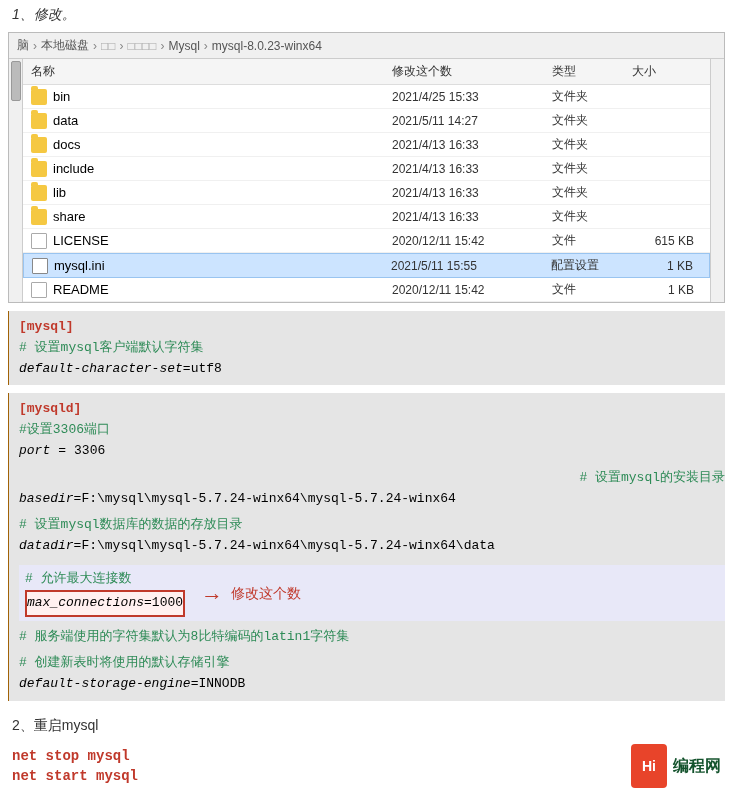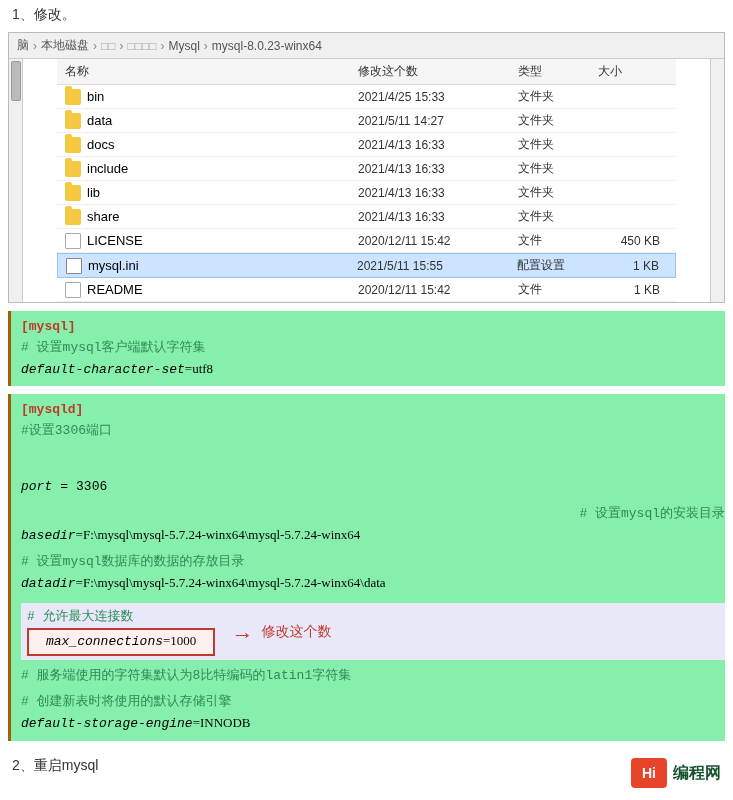--- a/index.html
+++ b/index.html
@@ -9,20 +9,21 @@
       background: #fff;
       color: #000;
       width: 733px;
       min-height: 800px;
     }
 
     .top-text {
       padding: 6px 12px 4px 12px;
       font-size: 14px;
       color: #333;
+      font-style: italic;
     }
 
     .explorer-breadcrumb {
       background: #f0f0f0;
       border-bottom: 1px solid #ccc;
       padding: 4px 8px;
       font-size: 12px;
       color: #555;
       display: flex;
       align-items: center;
@@ -109,71 +110,70 @@
 
     
     .code-section {
       margin: 8px 8px;
       font-family: 'Courier New', Consolas, monospace;
       font-size: 13px;
       line-height: 1.6;
     }
 
     .section-block {
-      border-left: 3px solid #a16207;
+      border-left: 1px solid #a16207;
       padding: 6px 0 6px 10px;
       margin-bottom: 8px;
-      background: #86efac;
+      background: #e5e5e5;
     }
 
     .section-header {
       color: #c0392b;
       font-weight: bold;
       font-size: 13px;
     }
 
     .comment {
       color: #2e8b57;
     }
 
     .key-italic {
       color: #000;
       font-style: italic;
     }
 
     .value-normal {
       color: #000;
-      font-family: Liberation Serif, serif;
     }
 
     
     .highlight-box {
       display: inline-block;
       border: 2px solid #c0392b;
-      padding: 1px 17px;
+      padding: 1px 0;
       background: #fff0f0;
       position: relative;
     }
 
     .annotation-text {
       color: #c0392b;
       font-family: 'Microsoft YaHei', Arial, sans-serif;
       font-size: 14px;
       font-weight: normal;
     }
 
     
     .bottom-section {
       padding: 8px 12px;
     }
 
     .step-label {
       font-size: 14px;
       color: #333;
-      margin-bottom: 24px;
+      margin-bottom: 13px;
     }
 
     .cmd-line {
       color: #c0392b;
       font-family: 'Courier New', Consolas, monospace;
       font-size: 14px;
       font-weight: bold;
       margin-bottom: 4px;
     }
 
@@ -200,21 +200,20 @@
       background: #bbb;
       border: 1px solid #999;
       border-radius: 2px;
       margin: 2px auto;
     }
 
     .port-line {
       display: flex;
       align-items: center;
       gap: 8px;
-      margin-top: 35px;
     }
 
     .port-key { font-style: italic; color: #000; }
     .port-eq { color: #000; }
     .port-val { color: #000; }
   </style>
 </head>
 <body>
 <div class="page-wrapper">
 
@@ -228,21 +227,21 @@
     <span class="breadcrumb-sep">›</span>
     <span style="color:#aaa;">□□</span>
     <span class="breadcrumb-sep">›</span>
     <span style="color:#aaa;">□□□□</span>
     <span class="breadcrumb-sep">›</span>
     <span>Mysql</span>
     <span class="breadcrumb-sep">›</span>
     <span>mysql-8.0.23-winx64</span>
   </div>
 
-  <div style="display:flex;gap:34px;">
+  <div style="display:flex;">
 
     <div class="left-scroll">
       <div class="scroll-thumb"></div>
     </div>
 
     <div style="flex:1;">
 
       <div class="explorer-header">
         <div class="col">名称</div>
         <div class="col">修改这个数</div>
@@ -310,21 +309,21 @@
         <div class="col-size"></div>
       </div>
 
       <div class="explorer-row">
         <div class="file-name">
           <span class="file-icon file-icon-plain"></span>
           <span>LICENSE</span>
         </div>
         <div class="col-date">2020/12/11 15:42</div>
         <div class="col-type">文件</div>
-        <div class="col-size">450 KB</div>
+        <div class="col-size">615 KB</div>
       </div>
 
       <div class="explorer-row selected">
         <div class="file-name">
           <span class="file-icon file-icon-config"></span>
           <span>mysql.ini</span>
         </div>
         <div class="col-date">2021/5/11 15:55</div>
         <div class="col-type">配置设置</div>
         <div class="col-size">1 KB</div>
@@ -401,17 +400,17 @@
 
 </div>
 
 <div class="bottom-section">
   <div class="step-label">2、重启mysql</div>
   <div class="cmd-line">net stop mysql</div>
   <div class="cmd-line">net start mysql</div>
 </div>
 
 <div style="position:fixed; bottom:12px; right:12px; display:flex; align-items:center; gap:6px;">
-  <div style="width:36px; height:30px; background:#e8442a; border-radius:4px; display:flex; align-items:center; justify-content:center; color:#fff; font-weight:bold; font-size:14px;">Hi</div>
+  <div style="width:36px; height:44px; background:#e8442a; border-radius:4px; display:flex; align-items:center; justify-content:center; color:#fff; font-weight:bold; font-size:14px;">Hi</div>
   <span style="font-size:16px; font-weight:bold; color:#14532d;"><span style="color:#e8442a;"></span><span>编程网</span></span>
 </div>
 
 </div>
 
 </body></html>

